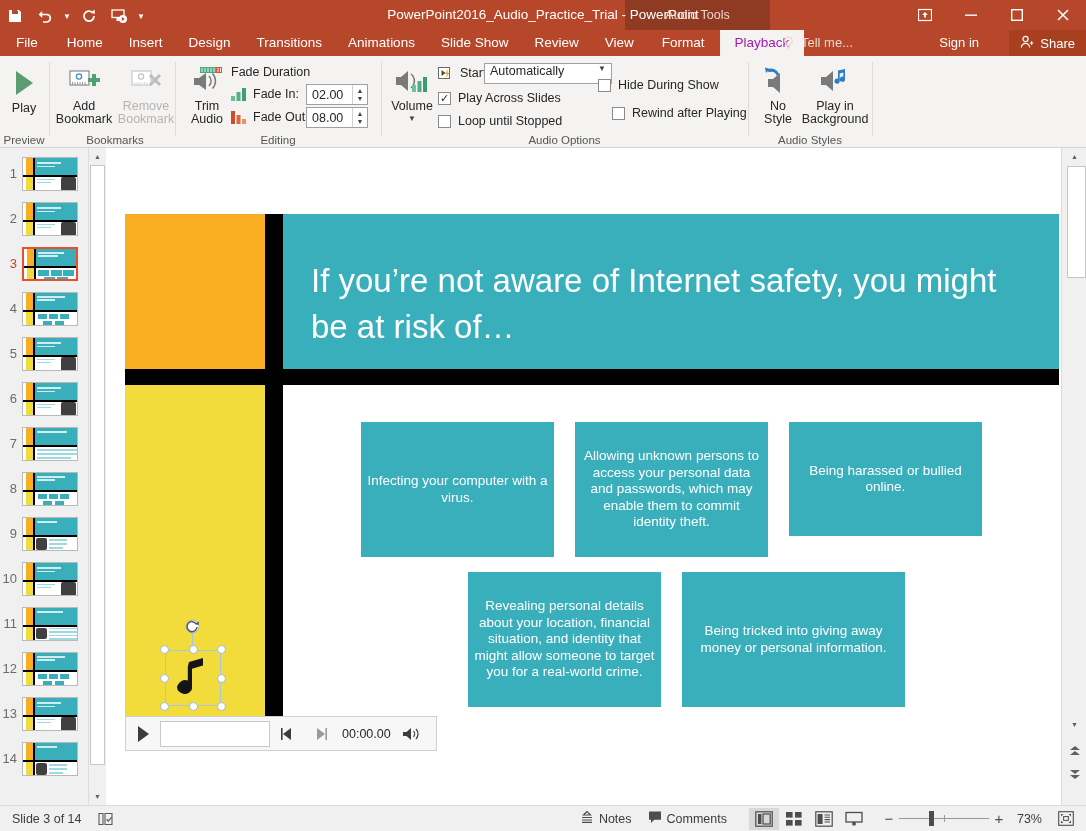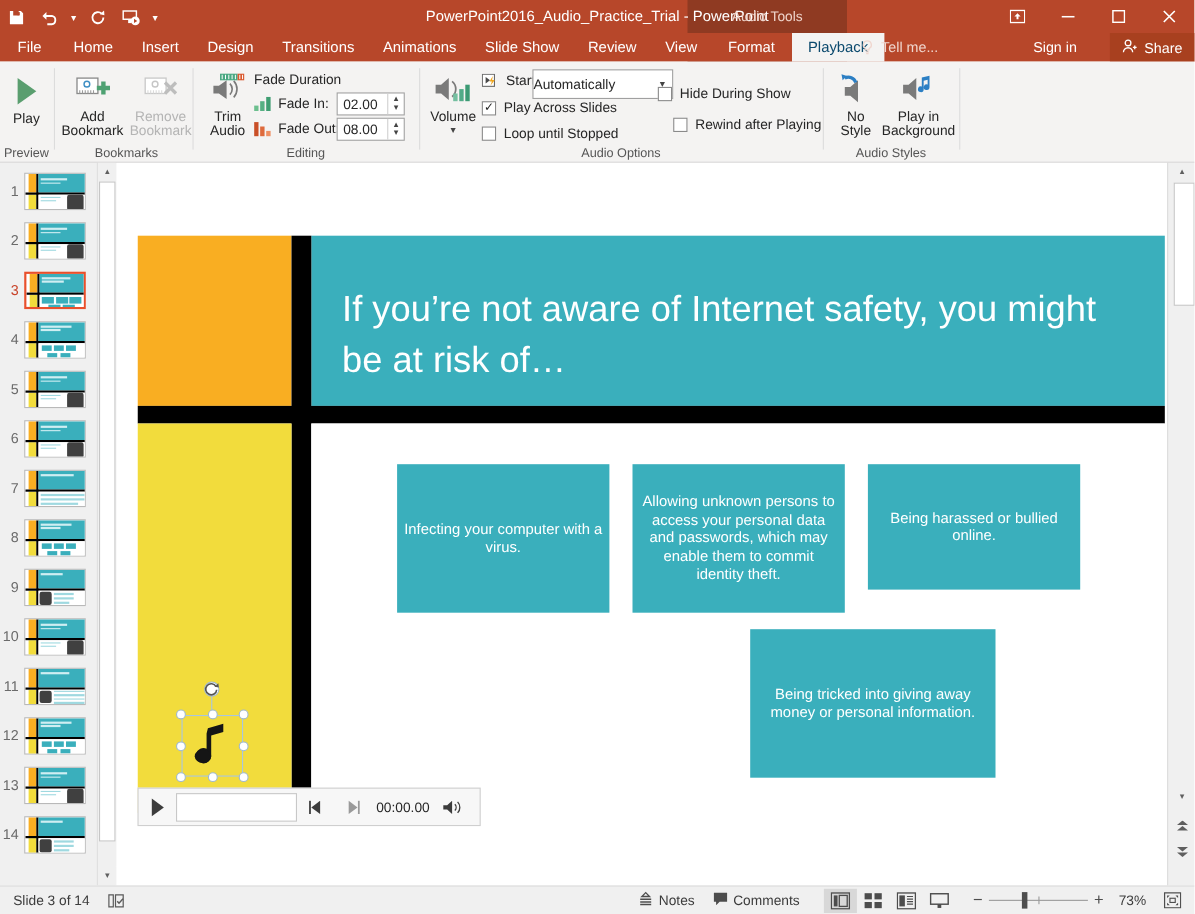--- a/index.html
+++ b/index.html
@@ -49,21 +49,21 @@
     background: #b7472a;
   }
   .tabs { position: absolute; left: 0; top: 0; height: 26px; display: flex; align-items: flex-end; }
   .tab {
     height: 26px; line-height: 26px; padding: 0 13px;
     color: #ffffff; font-size: 13.5px; white-space: nowrap;
   }
   .tab.file { padding: 0 16px; }
   .tab.ctx { padding: 0 15px; }
   .tab.active {
-    background: #f4f3f2; color: #0c4a6e;
+    background: #f4f3f2; color: #a21caf;
   }
   .tellme {
     position: absolute; left: 782px; top: 0; height: 26px; line-height: 26px;
     color: #f0d7cf; font-size: 13px; display: flex; align-items: center;
   }
   .tellme .bulb { margin-right: 6px; display: flex; align-items: center; }
   .signin {
     position: absolute; right: 107px; top: 0; height: 26px; line-height: 26px;
     color: #ffffff; font-size: 13px;
   }
@@ -107,22 +107,22 @@
     display: flex; flex-direction: column; align-items: center; justify-content: center;
     font-size: 7px; color: #444; line-height: 8px;
   }
   .cbrow { position: absolute; display: flex; align-items: center; font-size: 12.5px; color: #262626; }
   .cbox {
     width: 13px; height: 13px; border: 1px solid #8a8a8a; background: #fff;
     margin-right: 7px; display: flex; align-items: center; justify-content: center;
     font-size: 11px; color: #262626; line-height: 1;
   }
   .combo {
-    position: absolute; height: 27px; border: 1px solid #a0a0a0; background: #fff;
-    display: flex; align-items: center; font-size: 12.5px; color: #262626; 
+    position: absolute; height: 21px; border: 1px solid #a0a0a0; background: #fff;
+    display: flex; font-size: 12.5px; color: #262626; padding-left: 5px;
   }
   .combo .cb-caret {
     position: absolute; right: 5px; font-size: 8px; color: #444;
   }
 
   
   .thumbpane {
     position: absolute; top: 148px; left: 0; width: 88px; height: 657px;
     background: #f0f0f0; overflow: hidden;
   }
@@ -771,20 +771,21 @@
       <div class="s-vbar"></div>
       <div class="s-hbar"></div>
       <div class="s-yellow"></div>
       <div class="s-white"></div>
 
       <div class="s-title">If you’re not aware of Internet safety, you might be at risk of…</div>
 
       <div class="s-box" style="left:236px; top:208px; width:193px; height:135px;">Infecting your computer with a virus.</div>
       <div class="s-box" style="left:450px; top:208px; width:193px; height:135px;">Allowing unknown persons to access your personal data and passwords, which may enable them to commit identity theft.</div>
       <div class="s-box" style="left:664px; top:208px; width:193px; height:114px;">Being harassed or bullied online.</div>
+      <div class="s-box" style="left:343px; top:358px; width:193px; height:135px;">Revealing personal details about your location, financial situation, and identity that might allow someone to target you for a real-world crime.</div>
       <div class="s-box" style="left:557px; top:358px; width:223px; height:135px;">Being tricked into giving away money or personal information.</div>
 
       <div class="audio-sel">
         <div class="sel-box"></div>
         <div class="rot-stem"></div>
         <div class="rot-handle">
           <svg width="17" height="17" viewBox="0 0 17 17">
               <circle cx="8.5" cy="8.5" r="6.5" fill="#ffffff" stroke="#9fb9cf" stroke-width="1"></circle>
               <path fill="none" stroke="#555" stroke-width="1.5" d="M12.4 6.2A5 5 0 1 0 13 9"></path>
               <path fill="#555" d="M14.5 3.2l.4 3.9-3.8-.8z"></path>

